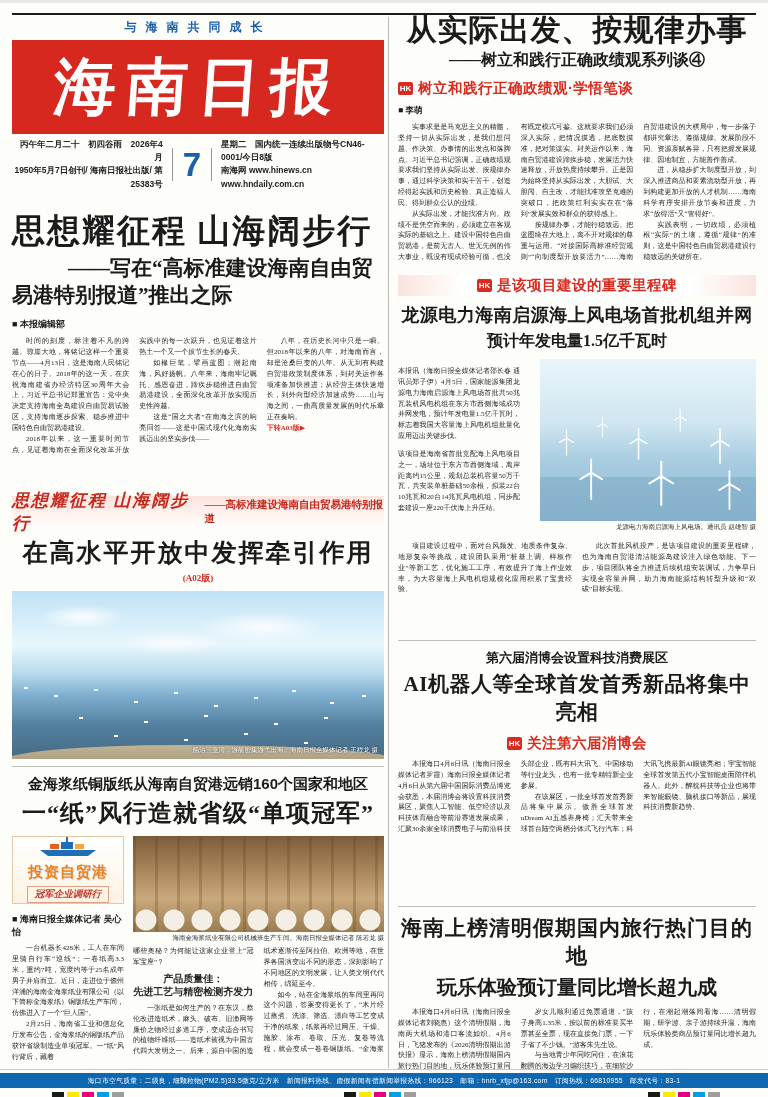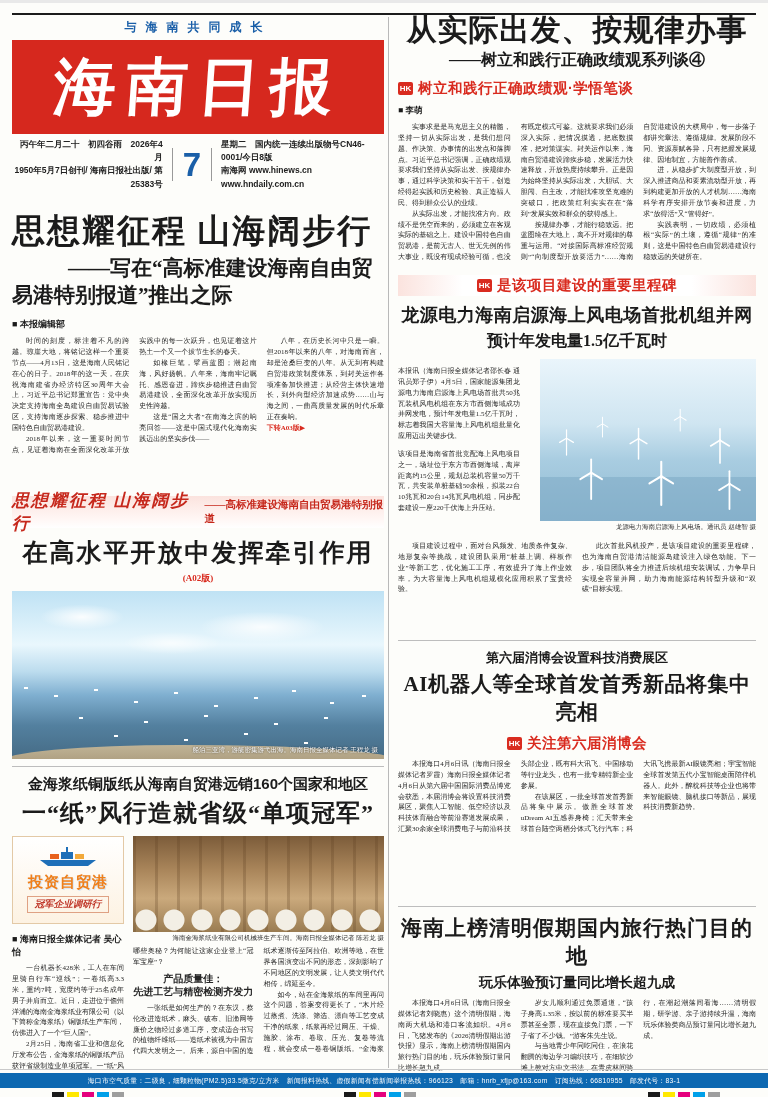--- a/index.html
+++ b/index.html
@@ -56,21 +56,21 @@
          background:linear-gradient(180deg,#cdbb97,#b7a27e);border-radius:50% 60% 0 0/100% 90% 0 0;opacity:.9;}
   .photo-cap{position:absolute;right:6px;bottom:4px;color:#fff;font-size:6.5px;
              text-shadow:0 0 2px rgba(0,0,0,.75);font-family:"Liberation Sans",sans-serif;}
 
   .p-kicker{font-size:15px;font-weight:bold;text-align:center;margin-top:8px;
             font-family:"Liberation Sans",sans-serif;}
   .p-head{font-size:24px;font-weight:900;text-align:center;letter-spacing:1px;margin-top:3px;}
   .paper-row{display:flex;gap:9px;margin-top:7px;}
   .paper-c1{width:112px;flex:none;}
   .badge{border:1px solid #e3c9a6;background:linear-gradient(180deg,#ffffff,#fdf2e2);
-         padding:10px 4px;text-align:center;}
+         padding:0 4px;text-align:center;}
   .badge-title{color:#ef7f1a;font-weight:900;font-size:15px;letter-spacing:1px;
                text-shadow:1px 1px 0 #d7e6f4;font-family:"Liberation Sans",sans-serif;margin-top:2px;}
   .badge-sub{display:inline-block;border:1px solid #dfa183;color:#c0392b;font-size:9.5px;
              font-style:italic;font-weight:bold;padding:1px 7px;margin-top:4px;}
   .paper-c1 .tcol{font-size:7px;line-height:1.55;text-align:justify;height:118px;overflow:hidden;margin-top:4px;color:#262626;}
   .paper-c2{flex:1;min-width:0;}
   .photo-mill{position:relative;height:96px;overflow:hidden;
      background:
        repeating-linear-gradient(90deg,rgba(90,60,30,.25) 0 3px,rgba(0,0,0,0) 3px 22px),
        linear-gradient(180deg,#7c5c3a 0%,#a9855a 35%,#caa97c 65%,#9a7c52 100%);}
@@ -103,21 +103,21 @@
   .wind-photo-wrap{flex:1;min-width:0;}
   .photo-wind{position:relative;height:162px;overflow:hidden;
       background:linear-gradient(180deg,#eaf5fb 0%,#cfe5f1 40%,#a9cde1 62%,#8fb9d2 100%);}
   .wind-cap{font-size:6.5px;color:#333;text-align:right;margin-top:2px;font-family:"Liberation Sans",sans-serif;}
   .wind-bottom{margin-top:6px;height:92px;}
 
   .x-kicker{font-size:13px;font-weight:bold;text-align:center;margin-top:8px;}
   .x-head{font-size:21px;font-weight:900;text-align:center;letter-spacing:.5px;margin-top:3px;}
   .colR .expo-body{height:140px;margin-top:6px;}
   .t-head{font-size:21px;font-weight:900;text-align:center;letter-spacing:1px;margin-top:2px;}
-  .t-sub{font-size:14px;font-weight:bold;text-align:center;margin-top:4px;}
+  .t-sub{font-size:20px;font-weight:bold;text-align:center;margin-top:4px;}
   .colR .travel-body{height:138px;margin-top:6px;}
 
   
   .footrule{position:absolute;left:0;right:0;top:1066px;height:1px;background:#c9c9c9;}
   .footbar{position:absolute;left:0;right:0;top:1070px;height:15px;background:#0d68b1;color:#fff;
            font-size:6.8px;display:flex;align-items:center;justify-content:center;
            font-family:"Liberation Sans",sans-serif;letter-spacing:.3px;}
   .marks{position:absolute;top:1089px;display:flex;gap:3px;}
   .marks span{width:12px;height:7px;display:block;}
   .mk-k{background:#1a1a1a;}.mk-y{background:#ffe800;}.mk-m{background:#e5007d;}

